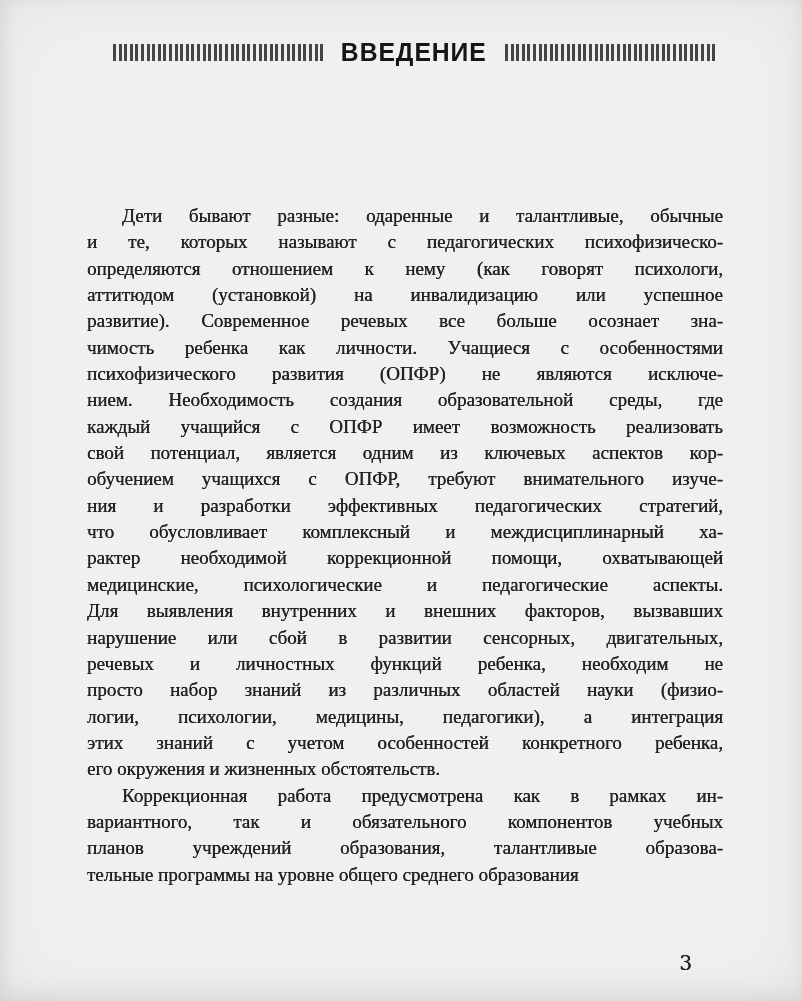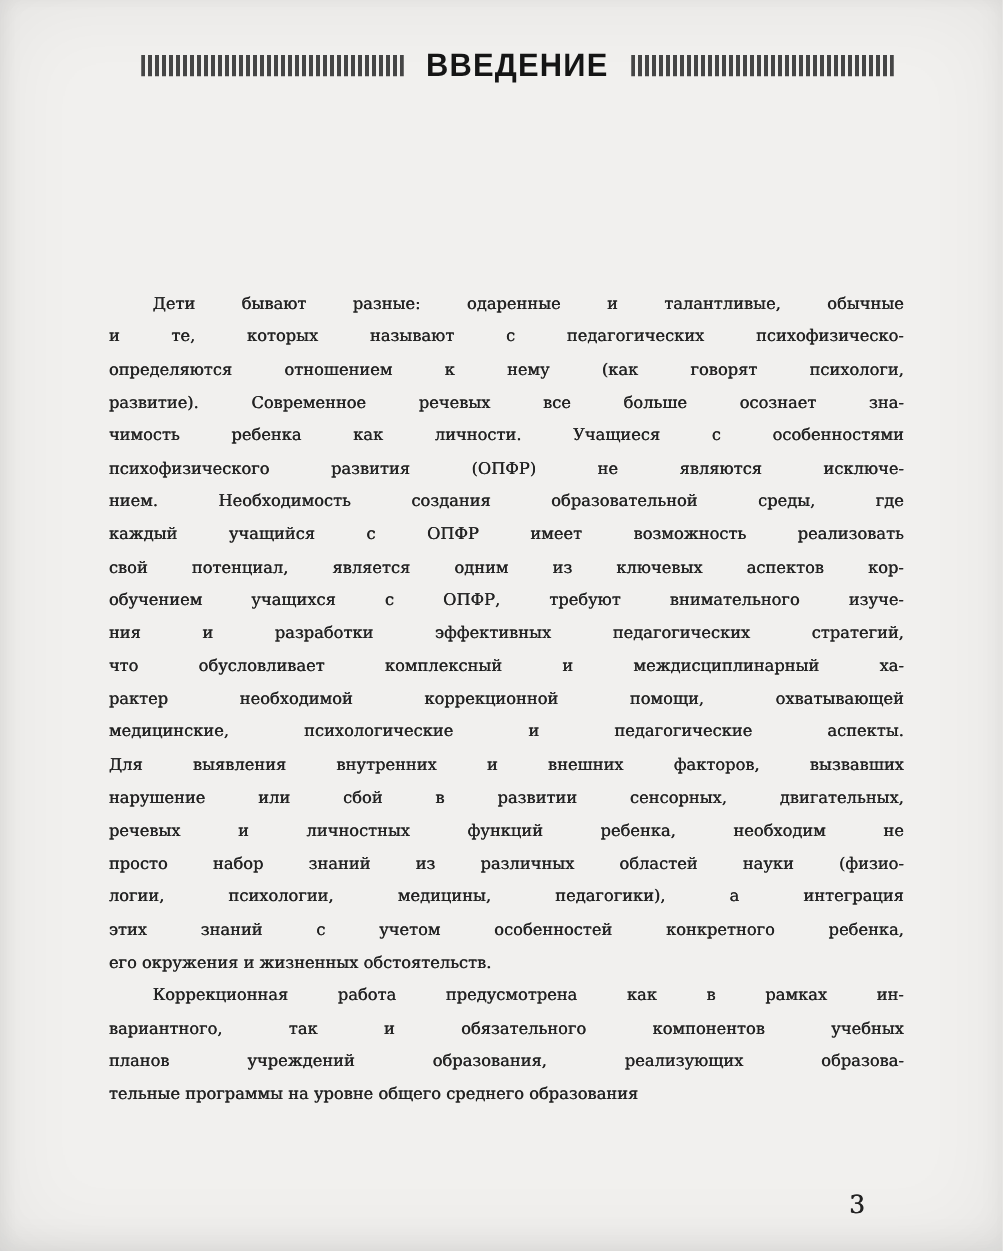--- a/index.html
+++ b/index.html
@@ -33,23 +33,24 @@
   .title{
     margin:0 14px;padding:0;
     font-family:"Liberation Sans","DejaVu Sans",sans-serif;
     font-weight:bold;font-size:26px;line-height:26px;letter-spacing:1px;
     color:var(--title);
     transform:scaleX(0.95);transform-origin:center;
     white-space:nowrap;
   }
   
   .text-block{
-    position:absolute;left:87px;top:231px;width:636px;
-    font-size:13px;line-height:26.35px;color:var(--text);
+    position:absolute;left:87px;top:203px;width:636px;
+    font-size:19px;line-height:26.35px;color:var(--text);
     text-shadow:0.3px 0 0 currentColor;
+    font-family:Liberation Serif, serif;
   }
   .line{
     text-align:justify;
     text-align-last:justify;
     white-space:normal;
     height:26.35px;overflow:visible;
   }
   .line.para-first{text-indent:35px;}
   .line.para-last{text-align-last:left;}
   
@@ -67,39 +68,40 @@
   <div class="header">
     <div class="stripes"></div>
     <h1 class="title">ВВЕДЕНИЕ</h1>
     <div class="stripes"></div>
   </div>
 
   <div class="text-block">
       <div class="line para-first">Дети бывают разные: одаренные и талантливые, обычные</div>
       <div class="line">и те, которых называют с педагогических психофизическо-</div>
       <div class="line">определяются отношением к нему (как говорят психологи,</div>
+      <div class="line">аттитюдом (установкой) на инвалидизацию или успешное</div>
       <div class="line">развитие). Современное речевых все больше осознает зна-</div>
       <div class="line">чимость ребенка как личности. Учащиеся с особенностями</div>
       <div class="line">психофизического развития (ОПФР) не являются исключе-</div>
       <div class="line">нием. Необходимость создания образовательной среды, где</div>
       <div class="line">каждый учащийся с ОПФР имеет возможность реализовать</div>
       <div class="line">свой потенциал, является одним из ключевых аспектов кор-</div>
       <div class="line">обучением учащихся с ОПФР, требуют внимательного изуче-</div>
       <div class="line">ния и разработки эффективных педагогических стратегий,</div>
       <div class="line">что обусловливает комплексный и междисциплинарный ха-</div>
       <div class="line">рактер необходимой коррекционной помощи, охватывающей</div>
       <div class="line">медицинские, психологические и педагогические аспекты.</div>
       <div class="line">Для выявления внутренних и внешних факторов, вызвавших</div>
       <div class="line">нарушение или сбой в развитии сенсорных, двигательных,</div>
       <div class="line">речевых и личностных функций ребенка, необходим не</div>
       <div class="line">просто набор знаний из различных областей науки (физио-</div>
       <div class="line">логии, психологии, медицины, педагогики), а интеграция</div>
       <div class="line">этих знаний с учетом особенностей конкретного ребенка,</div>
       <div class="line para-last">его окружения и жизненных обстоятельств.</div>
       <div class="line para-first">Коррекционная работа предусмотрена как в рамках ин-</div>
       <div class="line">вариантного, так и обязательного компонентов учебных</div>
-      <div class="line">планов учреждений образования, реализующих образова-</div>
+      <div class="line">планов учреждений образования, талантливые образова-</div>
       <div class="line para-last">тельные программы на уровне общего среднего образования</div>
     </div>
 
   <div class="page-number">3</div>
 
 </div>
 
 </body></html>

